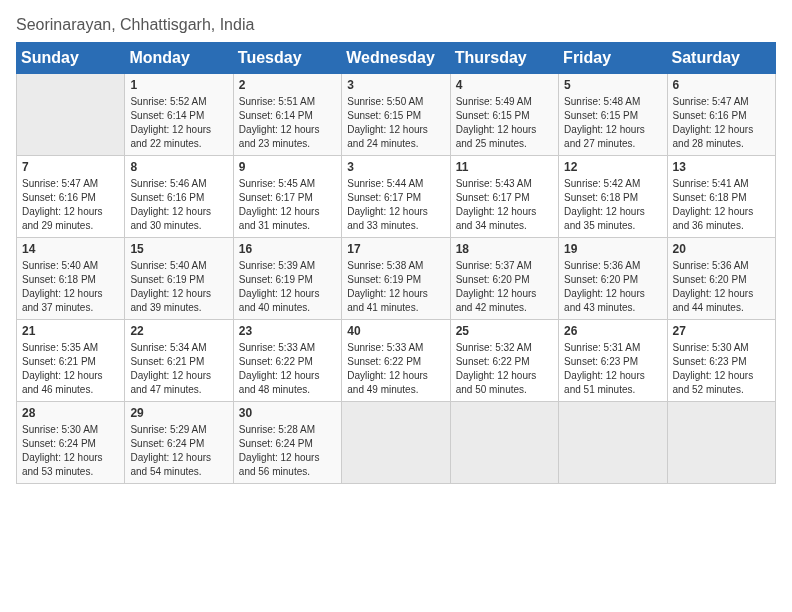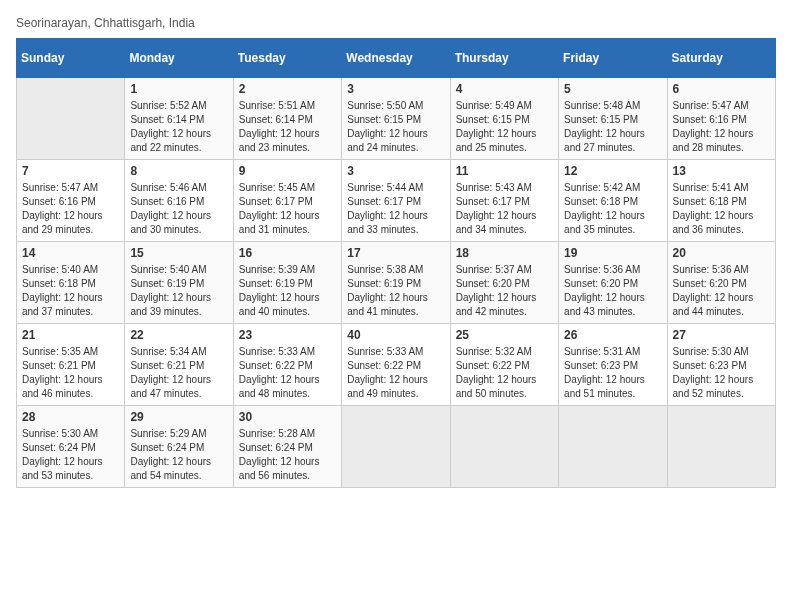--- a/index.html
+++ b/index.html
@@ -36,36 +36,36 @@
     }
     .title-area {
       text-align: right;
     }
     .title-area h1 {
       font-size: 32px;
       font-weight: bold;
       color: #333;
     }
     .title-area h2 {
-      font-size: 12px;
+      font-size: 16px;
       color: #555;
       font-weight: normal;
     }
     table {
       width: 100%;
       border-collapse: collapse;
       font-size: 11px;
     }
     thead tr th {
       background: #2a6db5;
       color: #fff;
-      padding: 12px 4px;
+      padding: 6px 4px;
       text-align: left;
       font-weight: bold;
-      font-size: 12px;
+      font-size: 16px;
       border: 1px solid #2a6db5;
     }
     tbody tr td {
       border: 1px solid #ccc;
       padding: 4px 5px;
       vertical-align: top;
       width: calc(100% / 7);
       min-height: 70px;
       background: #fff;
     }

